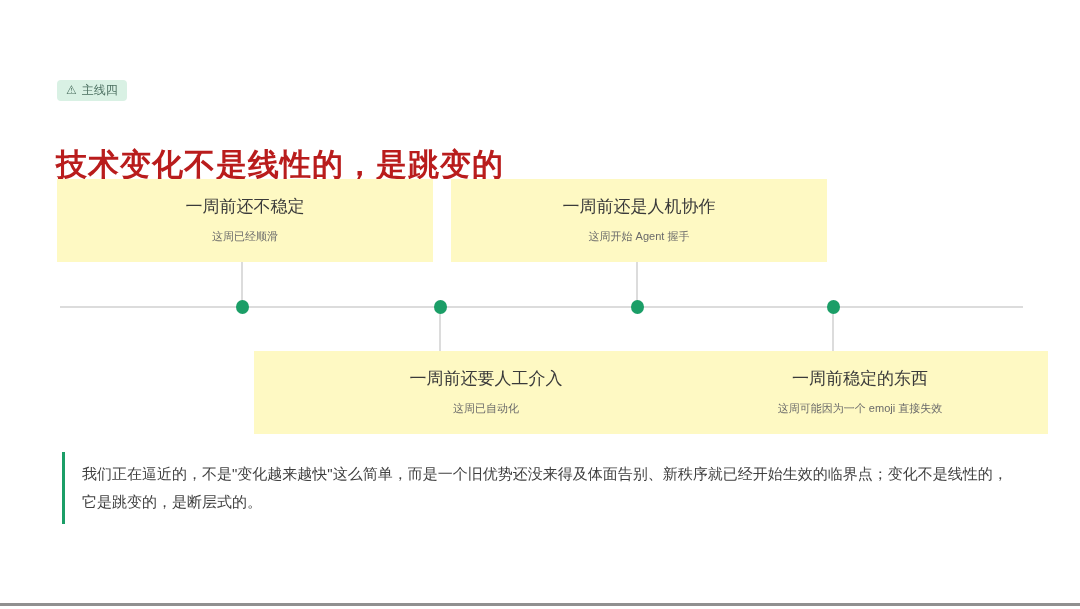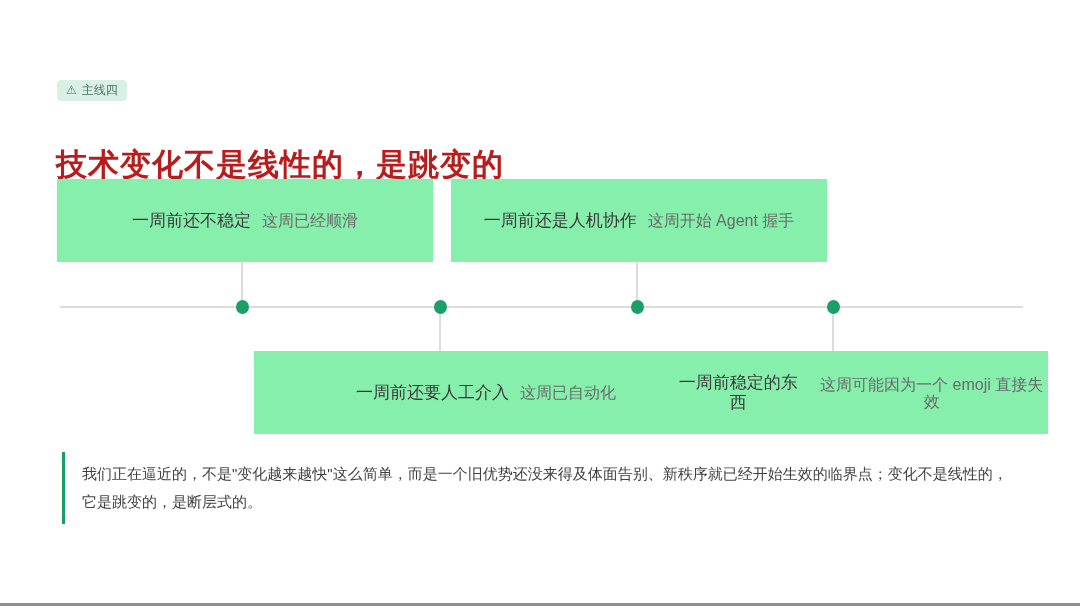--- a/index.html
+++ b/index.html
@@ -20,26 +20,26 @@
     padding:0 9px;border-radius:4px;
   }
   .badge .warn{font-size:12px;line-height:21px;}
   .slide-title{
     position:absolute;left:56px;top:104px;
     font-size:31px;font-weight:700;color:#b91c1c;
     letter-spacing:1px;white-space:nowrap;margin-top:40px;
   }
   .card{
     position:absolute;width:376px;height:83px;
-    background:#86efac;
-    display:flex;flex-direction:row;align-items:center;justify-content:center;
+    background:#fef9c3;
+    display:flex;flex-direction:column;align-items:center;justify-content:center;
     gap:11px;text-align:center;
   }
   .card-title{font-size:17px;font-weight:500;color:#3a3a3a;line-height:20px;}
-  .card-sub{font-size:16px;color:#6a6a6a;line-height:17px;}
+  .card-sub{font-size:11px;color:#6a6a6a;line-height:17px;}
   .card-1{left:57px;top:179px;}
   .card-2{left:451px;top:179px;}
   .card-3{left:254px;top:351px;padding-left:44px;}
   .card-4{left:648px;top:351px;padding-left:24px;}
   .hline{
     position:absolute;left:60px;top:306px;width:963px;height:2px;background:#dcdcdc;
   }
   .conn{position:absolute;width:2px;background:#dcdcdc;}
   .conn-1{left:241px;top:262px;height:45px;}
   .conn-2{left:439px;top:307px;height:44px;}

